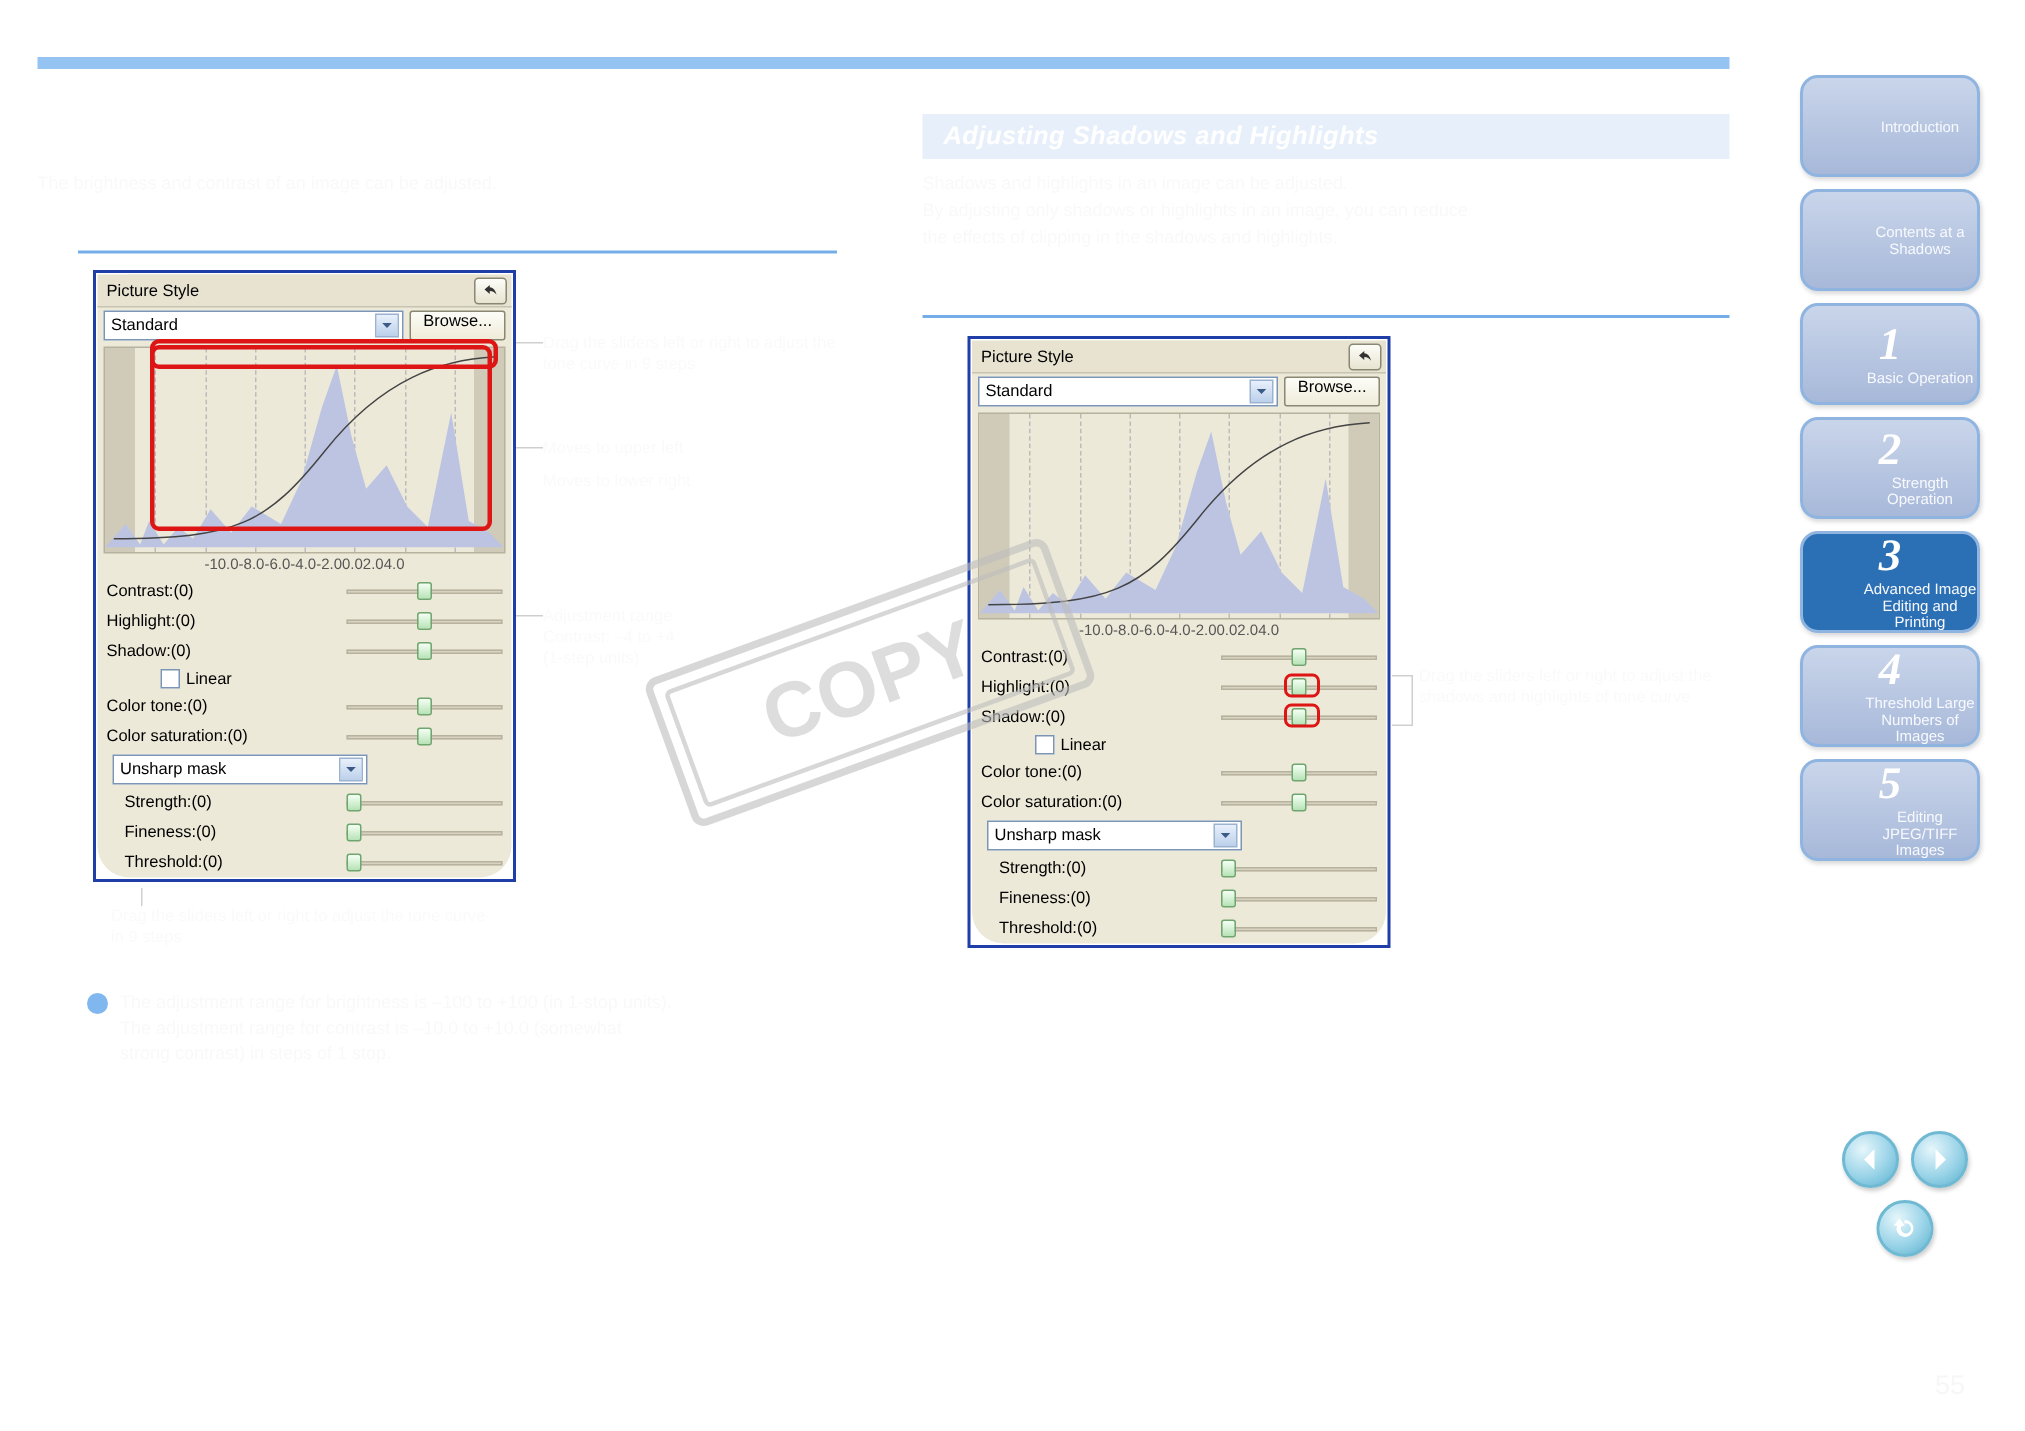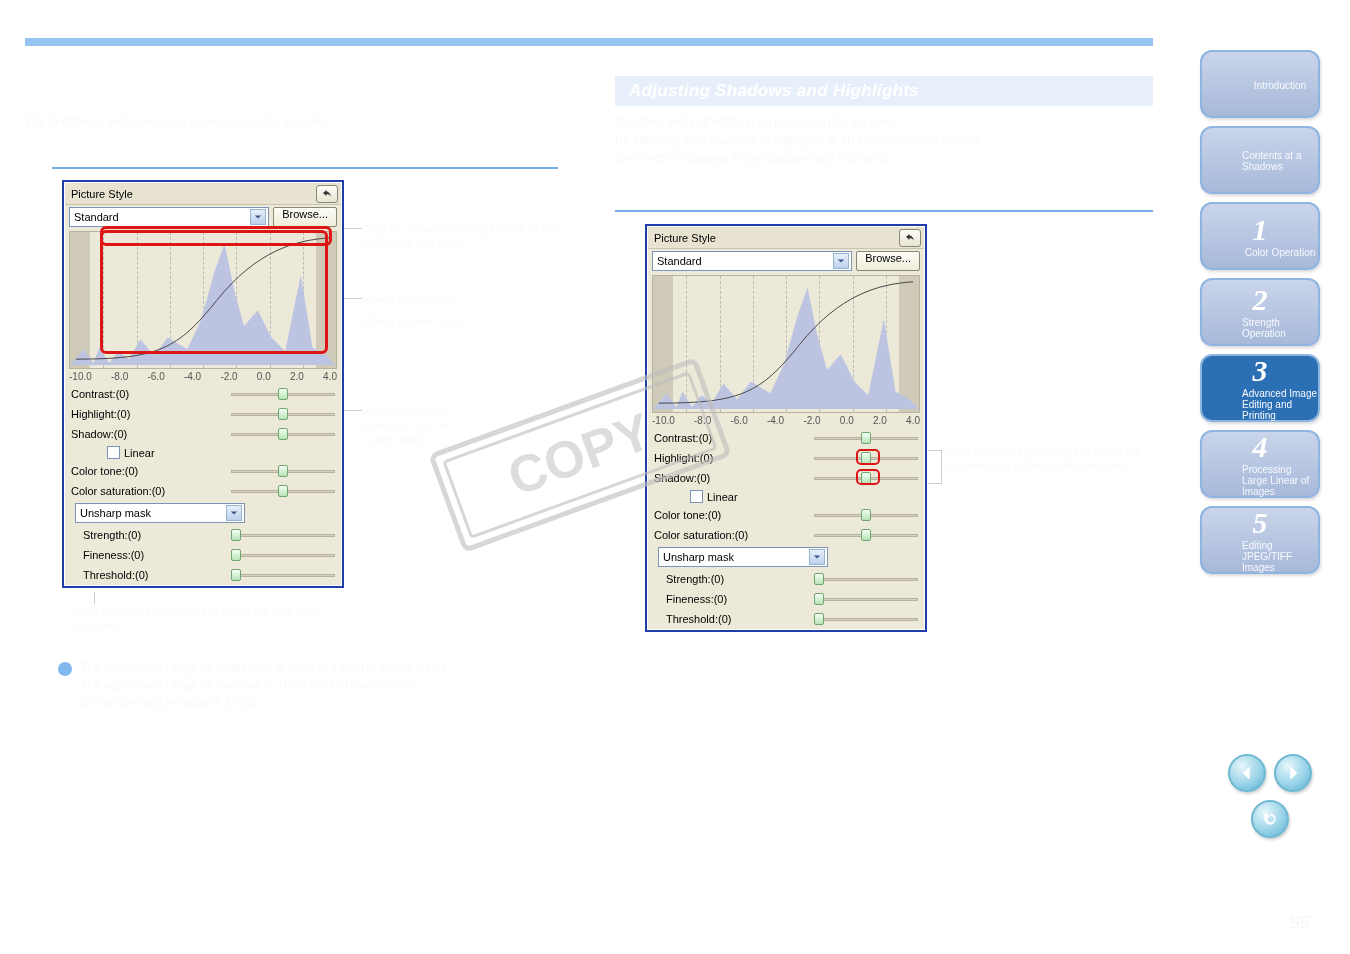--- a/index.html
+++ b/index.html
@@ -23,41 +23,41 @@
   
   .callout { position:absolute; color:#fafafa; font-size:11px; line-height:14px; }
   .callout .line { position:absolute; border-top:1px solid #cfcfcf; height:1px; }
 
   
   .hint-row { position:absolute; display:flex; align-items:flex-start; gap:8px; }
   .hint-dot { width:14px; height:14px; border-radius:50%; background:#7fb7ee; margin-top:2px; flex:0 0 14px; }
 
   
   .panel-wrap { position:absolute; border:2px solid #1f3ea8; padding:1px; background:#fff; }
-  .panel { width: 276px; background:#ece9d8; font-family: Tahoma, Arial, sans-serif; font-size:11px; color:#000; }
+  .panel { width: 276px; background:#ece9d8; font-family: Tahoma, Arial, sans-serif; font-size:11px; color:#000;border-radius:21px; }
   .titlebar { display:flex; align-items:center; justify-content:space-between; background:#e7e3d0; border-bottom:1px solid #c8c4b2; height:22px; }
   .titlebar .t { padding-left:6px; }
   .undo-btn { width:22px; height:18px; margin-right:3px; border:1px solid #8a8774; background:linear-gradient(#fdfdf8,#e8e4d1); border-radius:3px; display:flex; align-items:center; justify-content:center; cursor:pointer; }
   .undo-btn svg { width:12px; height:12px; }
 
   .row { display:flex; padding:2px 4px; gap:4px; align-items:center; }
   .dd { flex:1; height:20px; border:1px solid #7a95b5; background:#fff; display:flex; align-items:center; justify-content:space-between; padding:0 2px 0 4px; }
   .dd .caret { width:16px; height:16px; background:linear-gradient(#e8f0fb,#bcd0eb); border:1px solid #9bb3d0; display:flex; align-items:center; justify-content:center; }
   .dd .caret svg { width:8px; height:8px; }
   .bbtn { height:20px; padding:0 8px; border:1px solid #8a8774; background:linear-gradient(#fdfdf8,#efecd9); border-radius:2px; cursor:pointer; white-space:nowrap; }
 
   .hist { margin:2px 4px 0; height:138px; background:#ece9d8; position:relative; border:1px solid #b6b29d; }
   .hist .band-l, .hist .band-r { position:absolute; top:0; bottom:0; width:20px; background:#cfcbb8; }
   .hist .band-l { left:0; }
   .hist .band-r { right:0; }
   .hist .grid { position:absolute; inset:0; }
   .hist .grid .vline { position:absolute; top:0; bottom:0; border-left:1px dashed #bbb; }
   .hist-svg { position:absolute; inset:0; }
 
-  .ticks { display:flex; justify-content:space-between; padding:2px 4px 2px 4px; color:#555; font-size:10px; }
+  .ticks { display:flex; justify-content:center; padding:2px 4px 2px 4px; color:#555; font-size:10px; }
 
   .slider-row { display:flex; align-items:center; justify-content:space-between; padding:2px 6px; height:20px; }
   .slider-row .lbl { white-space:nowrap; }
   .track { position:relative; width:104px; height:14px; }
   .track .rail { position:absolute; top:6px; left:0; right:0; height:3px; background:#d7d3c0; border:1px solid #b6b29d; }
   .track .thumb { position:absolute; top:1px; width:10px; height:12px; background:linear-gradient(#f4fff4,#b7e3b7); border:1px solid #6fa66f; border-radius:2px; }
 
   .checkbox-row { display:flex; align-items:center; gap:4px; padding:2px 6px 2px 42px; }
   .cb { width:13px; height:13px; border:1px solid #7a95b5; background:#fff; }
 
@@ -65,21 +65,21 @@
   .inset { padding-left:18px; }
 
   
   .red-box { position:absolute; border:3px solid #de1515; border-radius:6px; }
 
   
   .sidebar { position:absolute; right:30px; top:50px; width:120px; display:flex; flex-direction:column; gap:8px; }
   .card { height:68px; border:2px solid #8fb4e0; border-radius:12px; background:linear-gradient(#c9d5ea,#a7b8d9); color:#f7f9fd; display:flex; flex-direction:column; align-items:center; justify-content:center; box-shadow:1px 2px 3px rgba(0,0,0,.15); cursor:pointer; }
   .card.active { background:linear-gradient(#2b6fb4,#2b6fb4); border-color:#8fb4e0; }
   .num { font-size:30px; font-weight:bold; font-family:"Times New Roman",serif; font-style:italic; color:#fff; line-height:1; }
-  .cap { font-size:10px; margin-top:2px; line-height:11px;margin-left:40px; }
+  .cap { font-size:10px; text-align:center; margin-top:2px; line-height:11px;margin-left:40px; }
 
   .nav-wrap { position:absolute; right:38px; top:754px; display:flex; flex-direction:column; align-items:center; gap:8px; }
   .nav-row { display:flex; gap:8px; }
   .circ-btn { width:38px; height:38px; border-radius:50%; background:radial-gradient(circle at 35% 30%, #e6f6fb, #9bd4e8 55%, #5ab1cf); border:2px solid #70b9d2; display:flex; align-items:center; justify-content:center; cursor:pointer; box-shadow:1px 2px 3px rgba(0,0,0,.2); }
   .circ-btn svg { width:18px; height:18px; fill:#ffffff; stroke:#fff; }
 
   .page-num { position:absolute; right:40px; bottom:20px; color:#f7f7f7; font-size:18px; }
 
   
   .watermark { position:absolute; left:420px; top:350px; width:320px; height:210px; opacity:.6; pointer-events:none; }
@@ -398,33 +398,33 @@
 
 <div class="sidebar">
   <div class="card">
         <div class="cap">Introduction</div>
       </div>
   <div class="card">
         <div class="cap">Contents at a Shadows</div>
       </div>
   <div class="card">
         <div class="num">1</div>
-        <div class="cap">Color Operation</div>
+        <div class="cap">Basic Operation</div>
       </div>
   <div class="card">
         <div class="num">2</div>
         <div class="cap">Strength Operation</div>
       </div>
   <div class="card active">
         <div class="num">3</div>
         <div class="cap">Advanced Image Editing and Printing</div>
       </div>
   <div class="card">
         <div class="num">4</div>
-        <div class="cap">Processing Large Linear of Images</div>
+        <div class="cap">Threshold Large Numbers of Images</div>
       </div>
   <div class="card">
         <div class="num">5</div>
         <div class="cap">Editing JPEG/TIFF Images</div>
       </div>
 </div>
 
 <div class="nav-wrap">
   <div class="nav-row">
     <div class="circ-btn">

